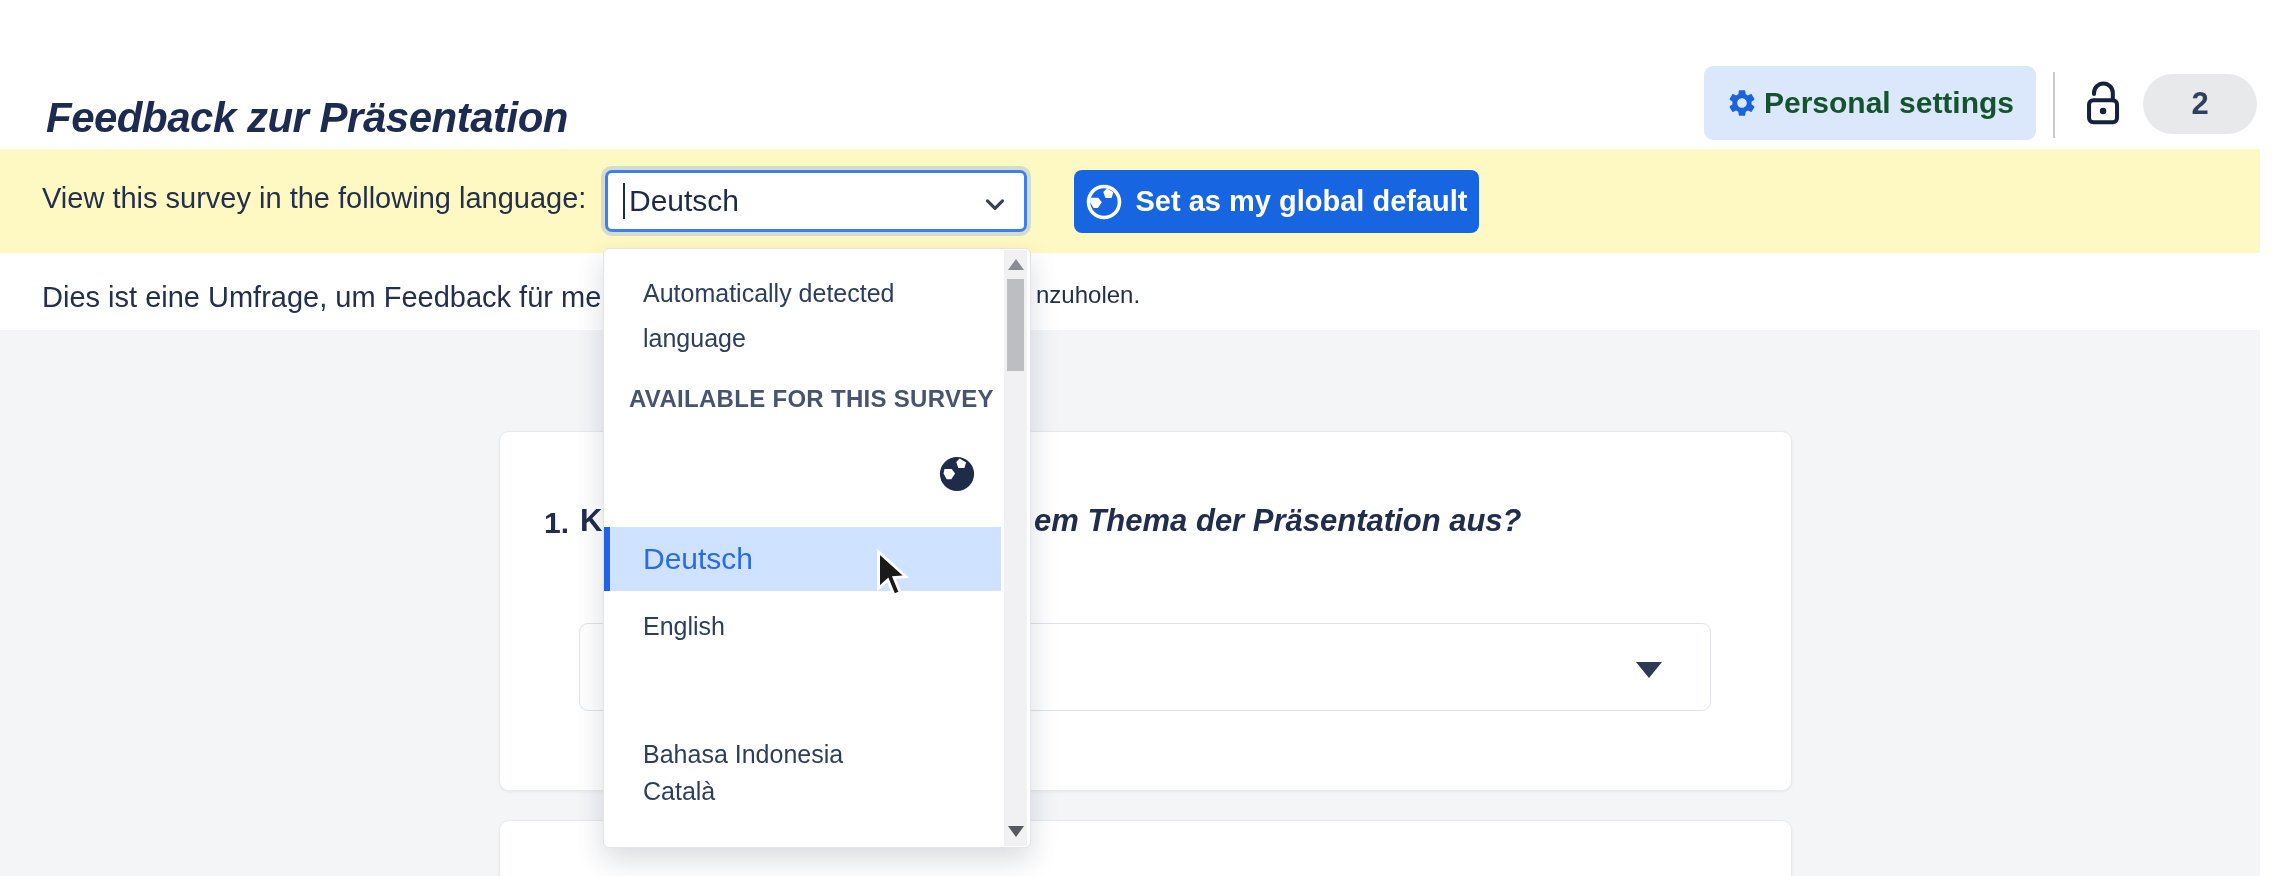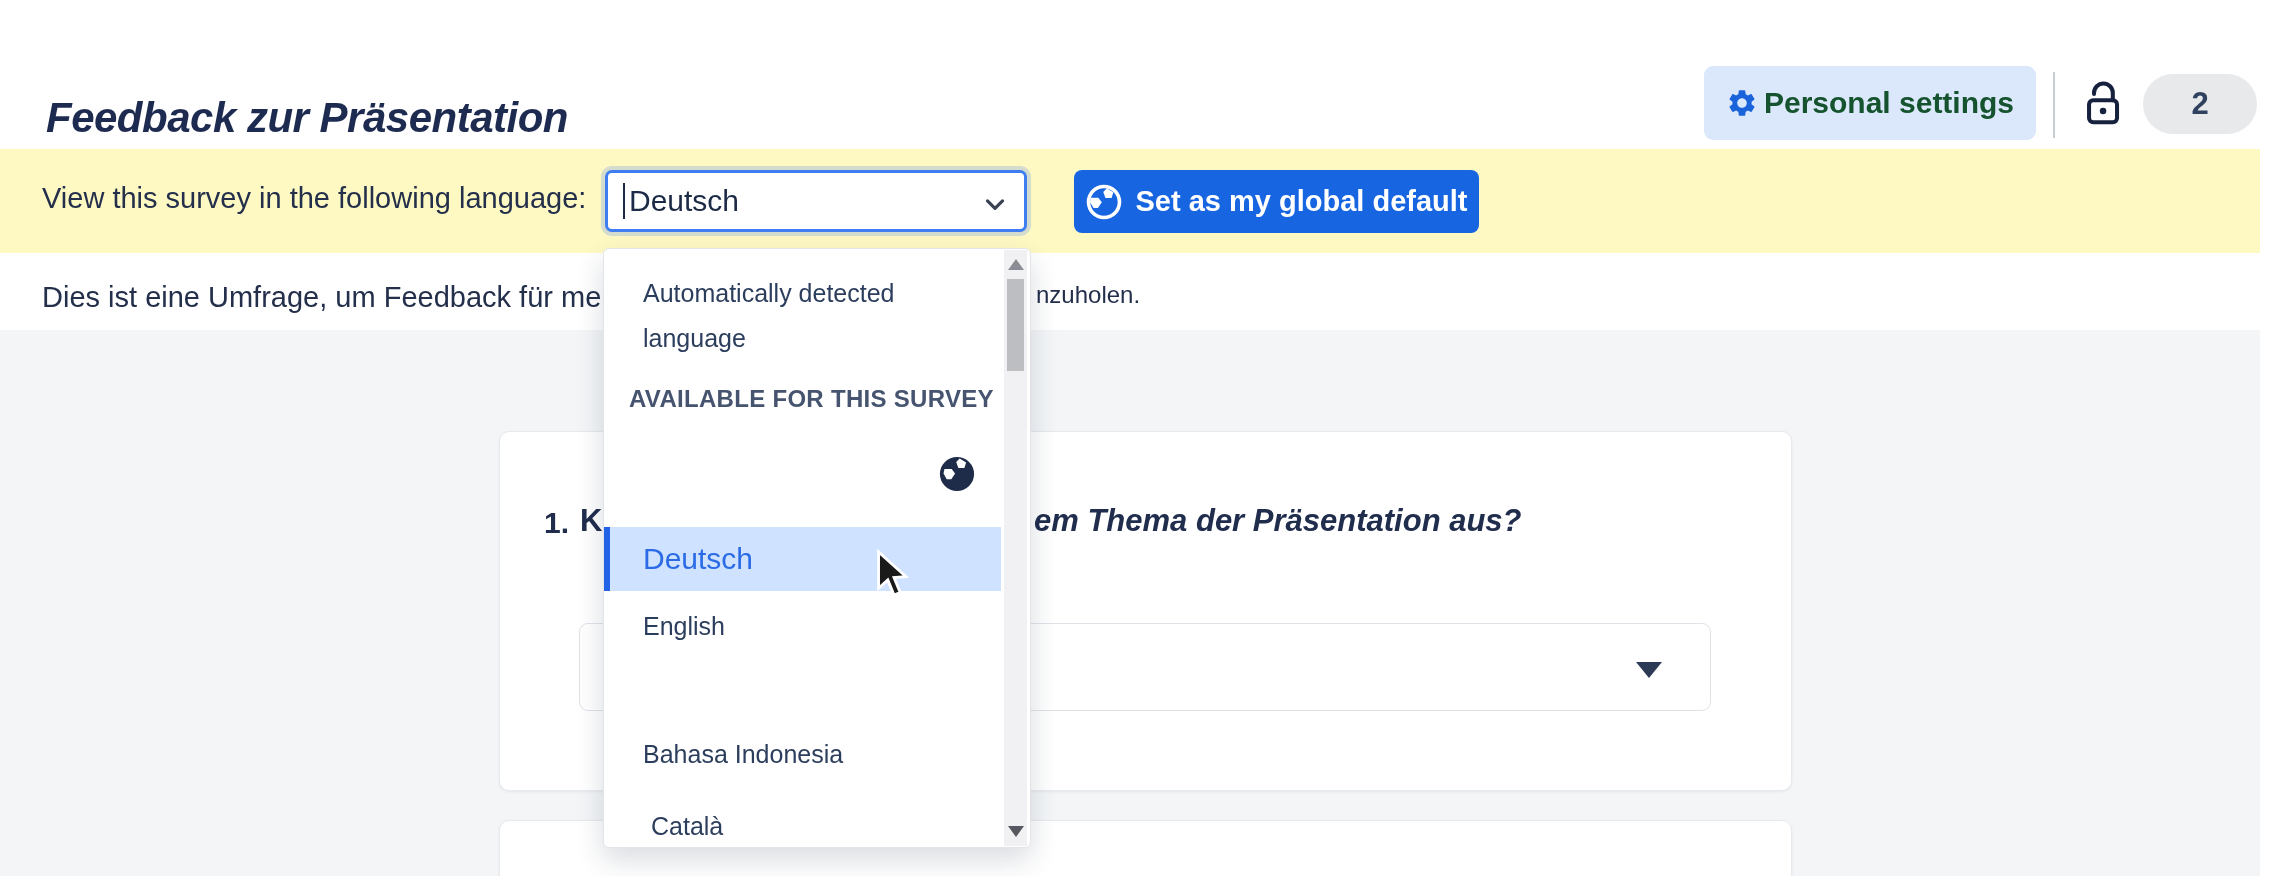--- a/index.html
+++ b/index.html
@@ -181,21 +181,21 @@
 
     <div class="dd-selected">
       <span>Deutsch</span>
     </div>
 
     <div class="dd-item" style="top:355px;">English</div>
 
 
     <div class="dd-item" style="top:483px;">Bahasa Indonesia</div>
 
-    <div class="dd-item" style="top:555px;margin-left:8px;">Català</div>
+    <div class="dd-item" style="top:520px;">Català</div>
 
     <div class="dd-track">
       <div class="dd-arrow-up"></div>
       <div class="dd-thumb"></div>
       <div class="dd-arrow-down"></div>
     </div>
   </div>
 
   <div class="cursor">
     <svg width="36" height="52" viewBox="0 0 14 20">

